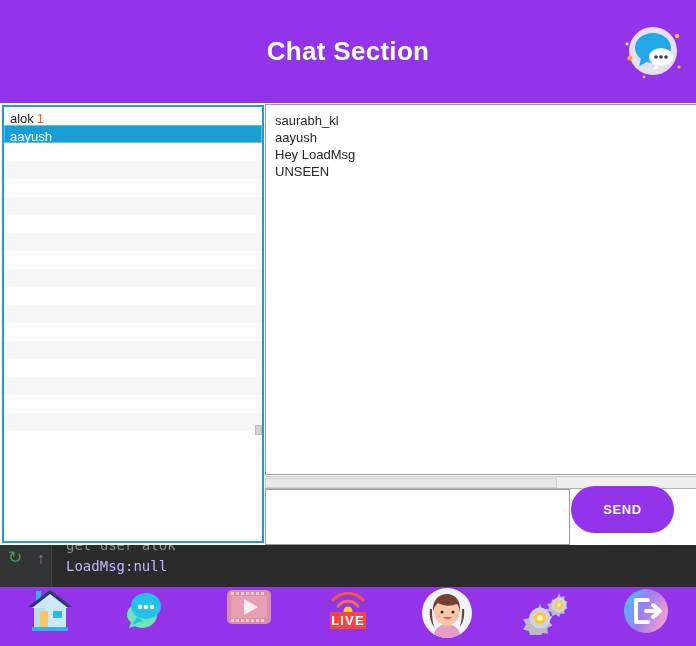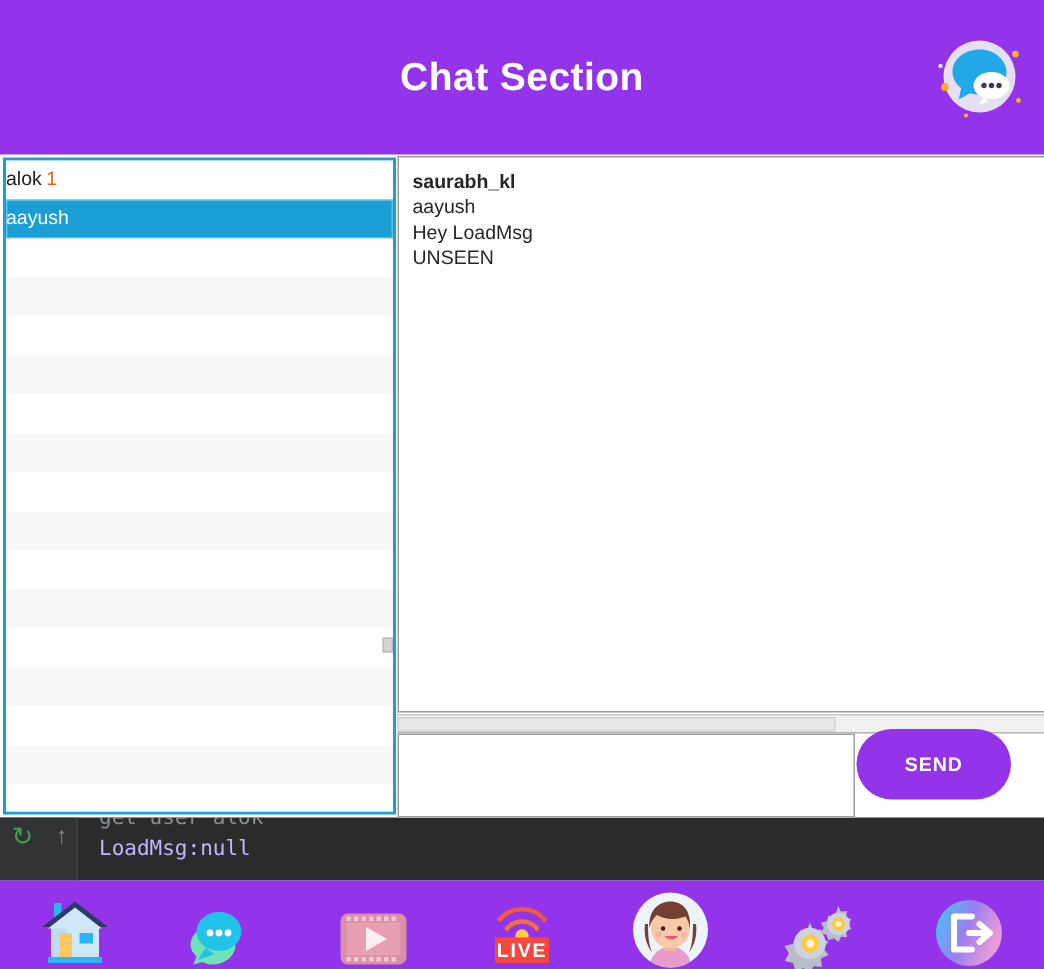--- a/index.html
+++ b/index.html
@@ -99,22 +99,23 @@
     position: absolute;
     left: 2px; top: 105px;
     width: 262px; height: 438px;
     background: #ffffff;
     border: 2px solid #1a9ed4;
     overflow: hidden;
     z-index: 4;
   }
   .user-row {
     position: relative;
-    height: 26px;
+    height: 18px;
     line-height: 23px;
+    padding-left: 6px;
     font-size: 13px;
     color: #1b1b1b;
     white-space: nowrap;
     overflow: hidden;
   }
   .user-row.odd  { background: #ffffff; }
   .user-row.even { background: #f7f7f7; }
   .user-row.selected {
     background: #1a9ed4;
     color: #ffffff;
@@ -144,21 +145,21 @@
     overflow: hidden;
     z-index: 2;
   }
   .chat-line {
     padding-left: 9px;
     font-size: 13px;
     line-height: 17px;
     color: #262626;
     white-space: nowrap;
   }
-  .chat-line.first { padding-top: 7px; font-weight: bold; }
+  .chat-line.first { padding-top: 7px; }
 
   .chat-hscroll {
     position: absolute;
     left: 265px; top: 476px;
     width: 431px; height: 13px;
     background: #f0f0f0;
     border-top: 1px solid #c7c7c7;
     border-bottom: 1px solid #b4b4b4;
     z-index: 2;
   }
@@ -208,21 +209,21 @@
     width: 696px; height: 59px;
     background: #9333ea;
     display: flex;
     align-items: center;
     z-index: 6;
   }
   .nav-item {
     flex: 1 1 0;
     height: 59px;
     display: flex;
-    align-items: flex-end;
+    align-items: flex-start;
     justify-content: center;
     cursor: pointer;
   }
   .nav-item svg { display: block; }
 </style>
 </head>
 <body>
 
 <div id="app">
 

